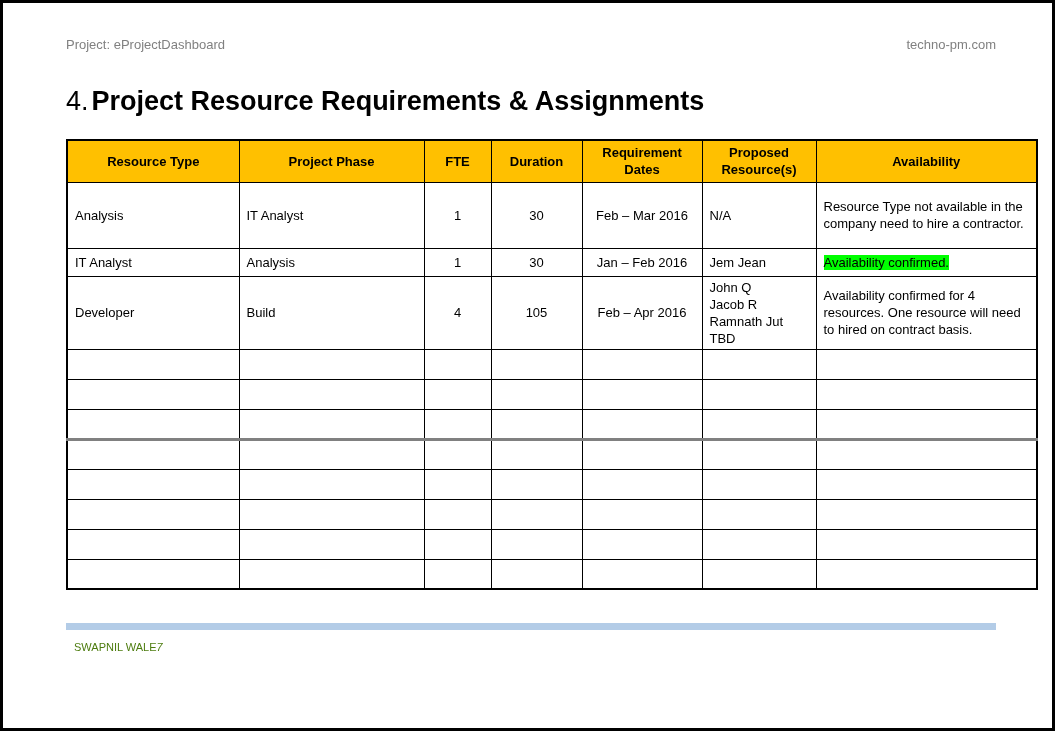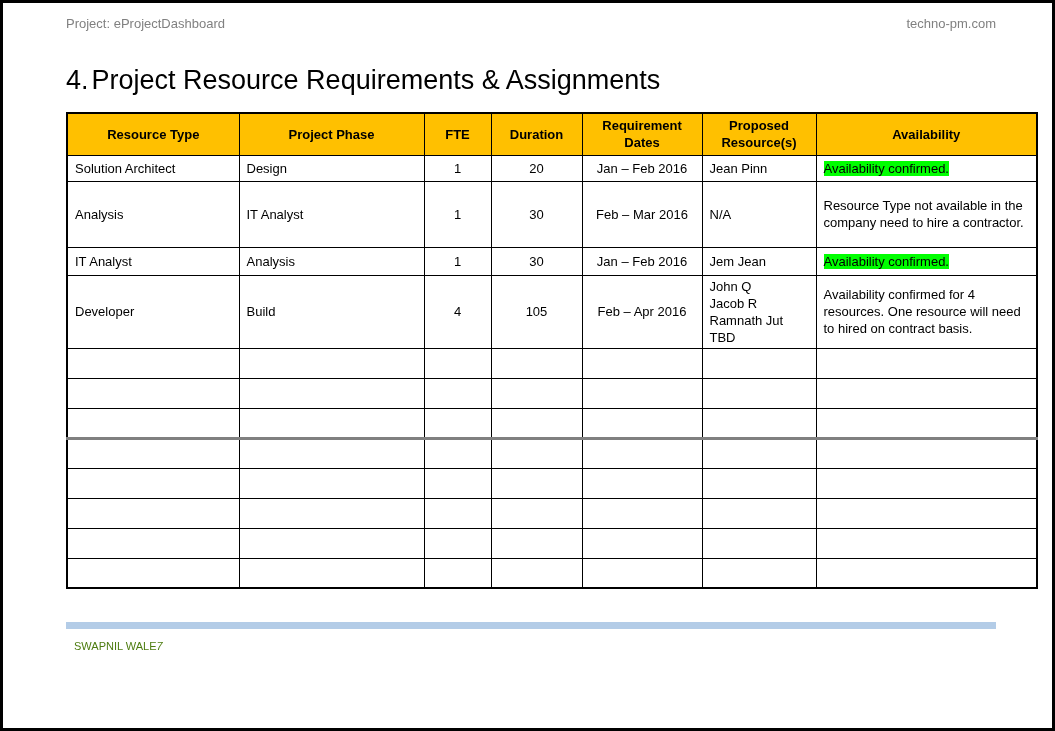--- a/index.html
+++ b/index.html
@@ -9,47 +9,47 @@
     height: 731px;
     border: 3px solid #000;
     font-family: "Liberation Sans", sans-serif;
     color: #000;
     overflow: hidden;
   }
   .page { padding-left: 63px; }
 
   .doc-header {
     width: 930px;
-    padding-top: 13px;
+    padding-top: 34px;
     display: flex;
     justify-content: space-between;
     font-size: 13px;
     color: #808080;
     line-height: 15px;
   }
 
   .title {
     margin-top: 34px;
     font-size: 27px;
     font-weight: normal;
     color: #000;
     line-height: 30px;
     white-space: nowrap;
   }
-  .title .title-text { margin-left: 3px; }
+  .title .title-text { margin-left: 3px; font-weight: bold; }
 
   .subtitle {
     margin-top: 5px;
     font-size: 13px;
     line-height: 16px;
     color: #000;
   }
 
   table.resource-table {
-    margin-top: 17px;
+    margin-top: 23px;
     width: 970px;
     table-layout: fixed;
     border-collapse: collapse;
     border: 2px solid #000;
   }
   .resource-table th, .resource-table td {
     border: 1px solid #000;
     font-size: 13px;
     line-height: 17px;
     padding: 2px 7px;
@@ -114,31 +114,20 @@
           <th>Resource Type</th>
           <th>Project Phase</th>
           <th>FTE</th>
           <th>Duration</th>
           <th>Requirement Dates</th>
           <th>Proposed Resource(s)</th>
           <th>Availability</th>
         </tr>
     </thead>
     <tbody>
-        <tr style="height: 26px;">
-          <td>Solution Architect</td>
-          <td>Design</td>
-          <td>1</td>
-          <td>20</td>
-          <td>Jan – Feb 2016</td>
-          <td>
-            <div>Jean Pinn</div>
-          </td>
-          <td><span class="hl">Availability confirmed.</span></td>
-        </tr>
         <tr style="height: 66px;">
           <td>Analysis</td>
           <td>IT Analyst</td>
           <td>1</td>
           <td>30</td>
           <td>Feb – Mar 2016</td>
           <td>
             <div>N/A</div>
           </td>
           <td>Resource Type not available in the company need to hire a contractor.</td>

